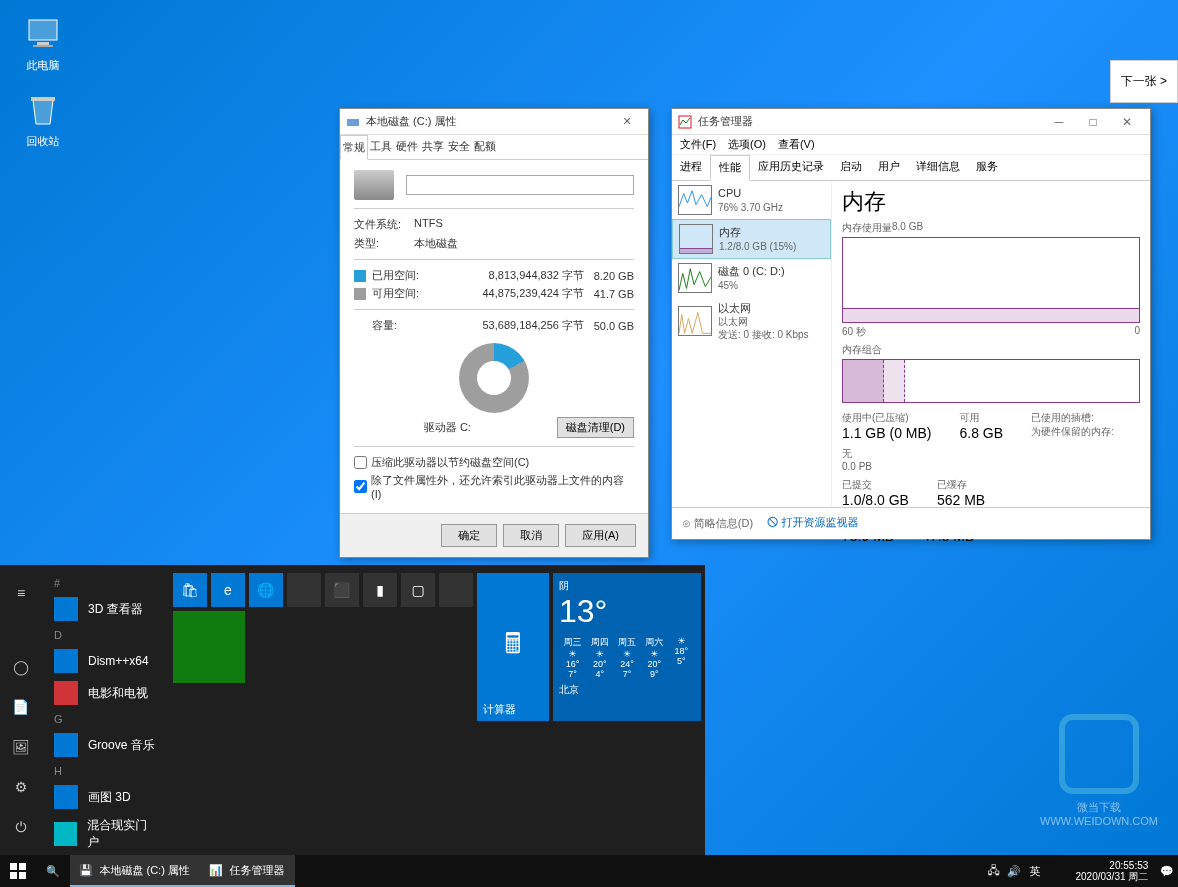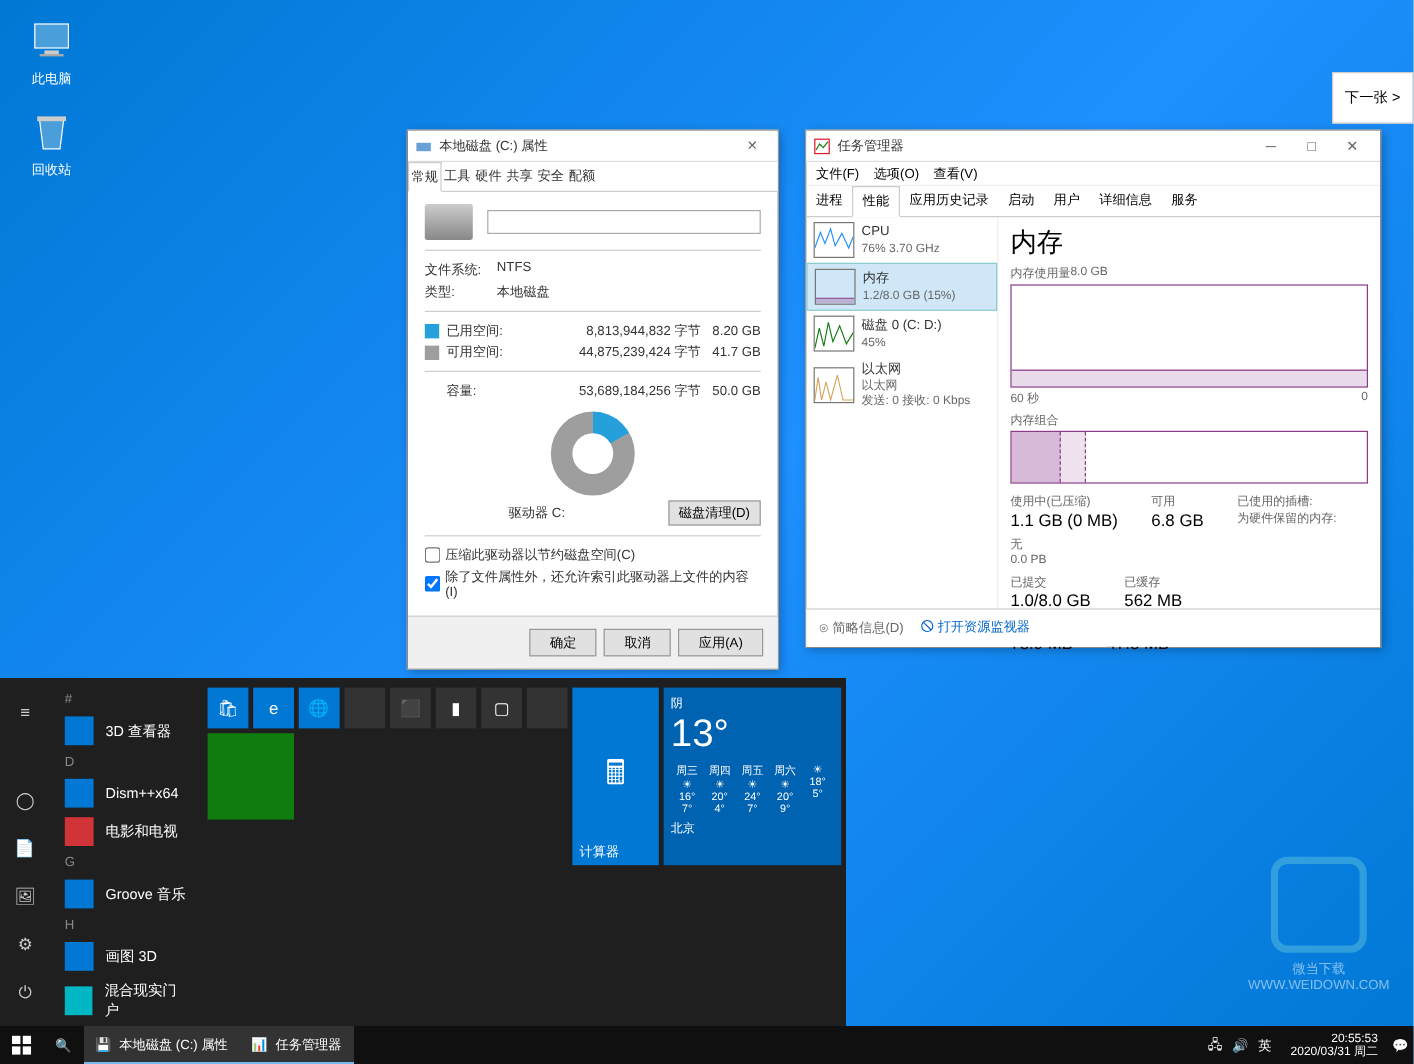--- a/index.html
+++ b/index.html
@@ -99,21 +99,21 @@
 .weather-tile .days { display:flex; justify-content:space-between; margin-top:6px; font-size:9px; text-align:center; }
 .weather-tile .days .d { flex:1; }
 .weather-tile .city { margin-top:4px; font-size:10px; }
 
 
 .taskbar { position:absolute; bottom:0; left:0; right:0; height:32px; background:#101010; display:flex; align-items:center; color:#fff; font-size:11px; }
 .taskbar .tb-btn { height:32px; padding:0 10px; display:flex; align-items:center; cursor:pointer; gap:6px; }
 .taskbar .tb-btn.active { background:#333; border-bottom:2px solid #76b9ed; }
 .taskbar .spacer { flex:1; }
 .tray { display:flex; align-items:center; gap:8px; padding:0 8px; }
-.clock { text-align:right; line-height:1.1; font-size:10px; padding:0 8px; }
+.clock { text-align:right; line-height:1.1; font-size:10px; padding:0 8px;margin-left:19px; }
 
 
 .wm { position:absolute; right:20px; bottom:60px; opacity:.5; color:#fff; text-align:center; font-size:11px; }
 .wm .logo { width:80px; height:80px; border:6px solid #5bc0de; border-radius:14px; margin:0 auto 6px; position:relative; }
 
 svg { display:block; }
 </style>
 </head>
 <body>
 

